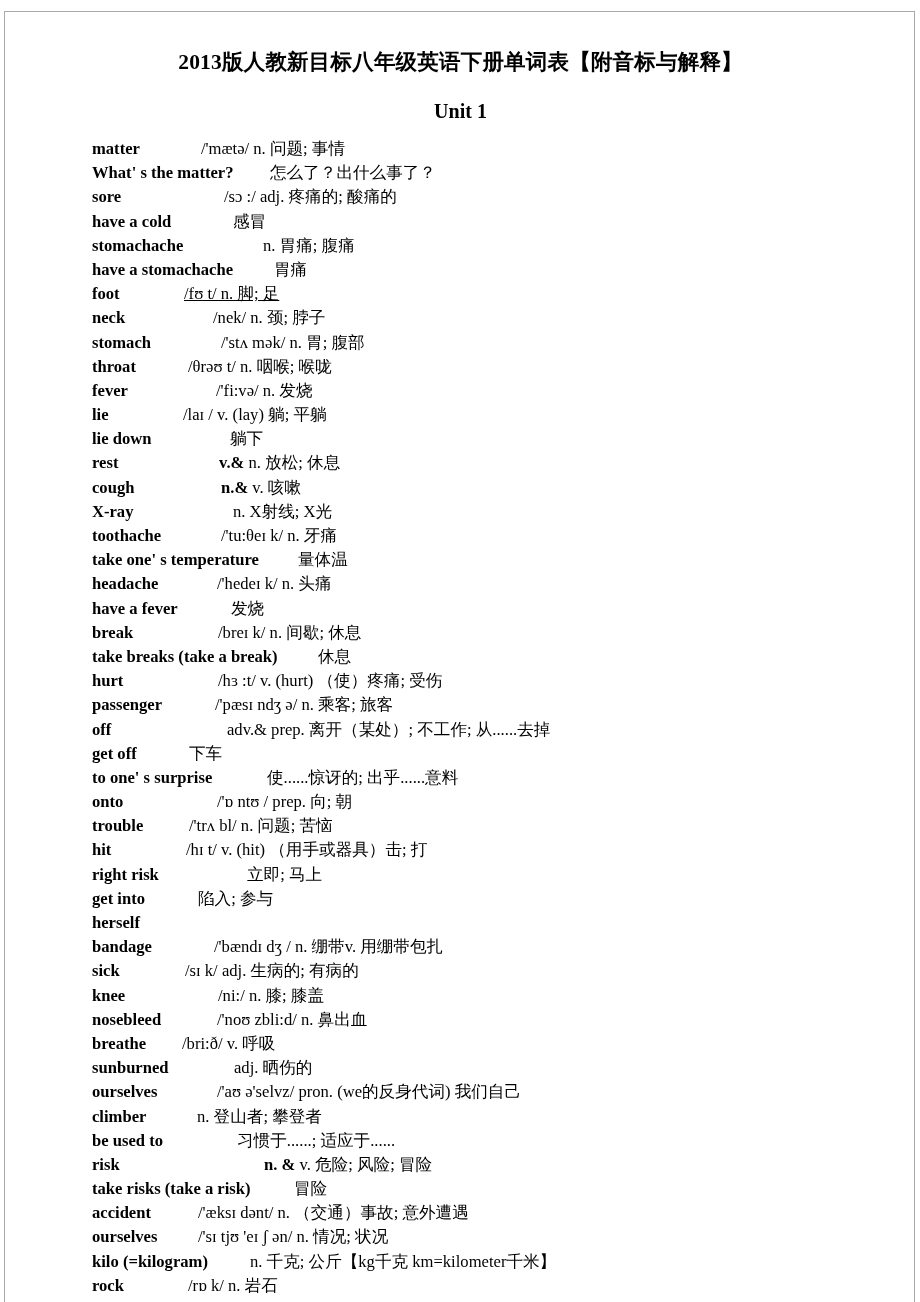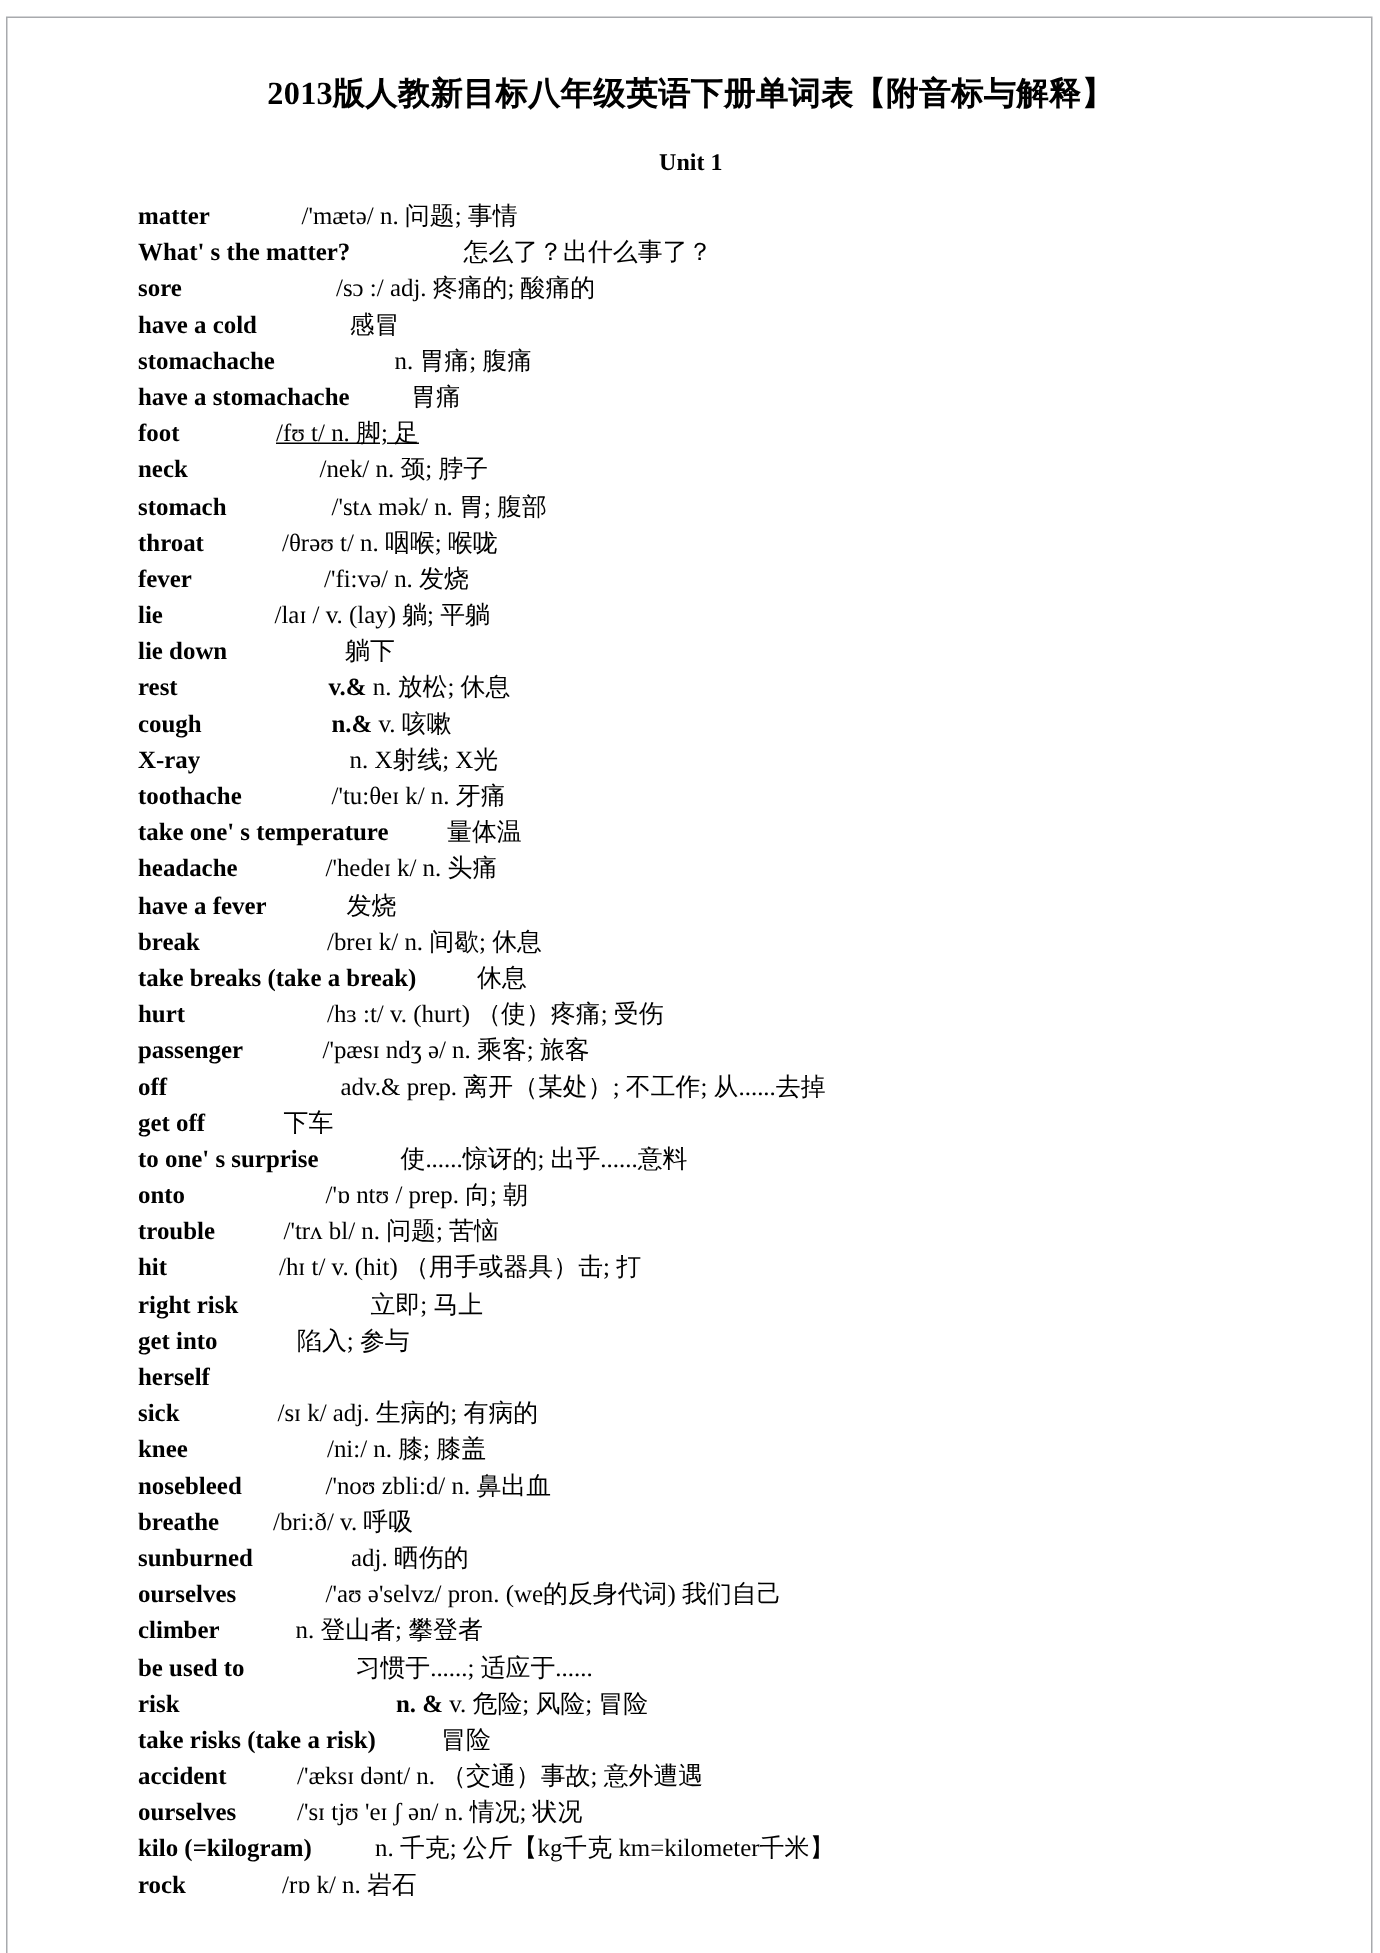--- a/index.html
+++ b/index.html
@@ -42,21 +42,21 @@
     font-size: 21.5px;
     font-weight: bold;
     letter-spacing: 0.2px;
     white-space: nowrap;
   }
 
   .unit-heading {
     margin: 0;
     padding-top: 24px;
     text-align: center;
-    font-size: 16px;
+    font-size: 20px;
     font-weight: bold;
   }
 
   .entry-list {
     margin: 0;
     padding: 0;
     list-style: none;
     padding-top: 14px;
   }
 
@@ -96,21 +96,21 @@
 
     <h2 class="unit-heading">Unit 1</h2>
 
     <ul class="entry-list" id="entry-list">
         <li class="entry">
           <span class="headword">matter</span>
           <span class="gloss" style="left: 196px;">/'mætə/   n. 问题; 事情</span>
         </li>
         <li class="entry">
           <span class="headword">What' s the matter?</span>
-          <span class="gloss" style="left: 265px; margin-left: 39px;">怎么了？出什么事了？</span>
+          <span class="gloss" style="left: 265px;">怎么了？出什么事了？</span>
         </li>
         <li class="entry">
           <span class="headword">sore</span>
           <span class="gloss" style="left: 219px;">/sɔ :/   adj. 疼痛的; 酸痛的</span>
         </li>
         <li class="entry">
           <span class="headword">have a cold</span>
           <span class="gloss" style="left: 228px;">感冒</span>
         </li>
         <li class="entry">
@@ -222,20 +222,24 @@
           <span class="gloss" style="left: 242px;">立即; 马上</span>
         </li>
         <li class="entry">
           <span class="headword">get into</span>
           <span class="gloss" style="left: 193px;">陷入; 参与</span>
         </li>
         <li class="entry">
           <span class="headword">herself</span>
         </li>
         <li class="entry">
+          <span class="headword">bandage</span>
+          <span class="gloss" style="left: 209px;">/'bændɪ  dʒ /   n. 绷带v. 用绷带包扎</span>
+        </li>
+        <li class="entry">
           <span class="headword">sick</span>
           <span class="gloss" style="left: 180px;">/sɪ  k/   adj. 生病的; 有病的</span>
         </li>
         <li class="entry">
           <span class="headword">knee</span>
           <span class="gloss" style="left: 213px;">/ni:/   n. 膝; 膝盖</span>
         </li>
         <li class="entry">
           <span class="headword">nosebleed</span>
           <span class="gloss" style="left: 212px;">/'noʊ zbli:d/   n. 鼻出血</span>

